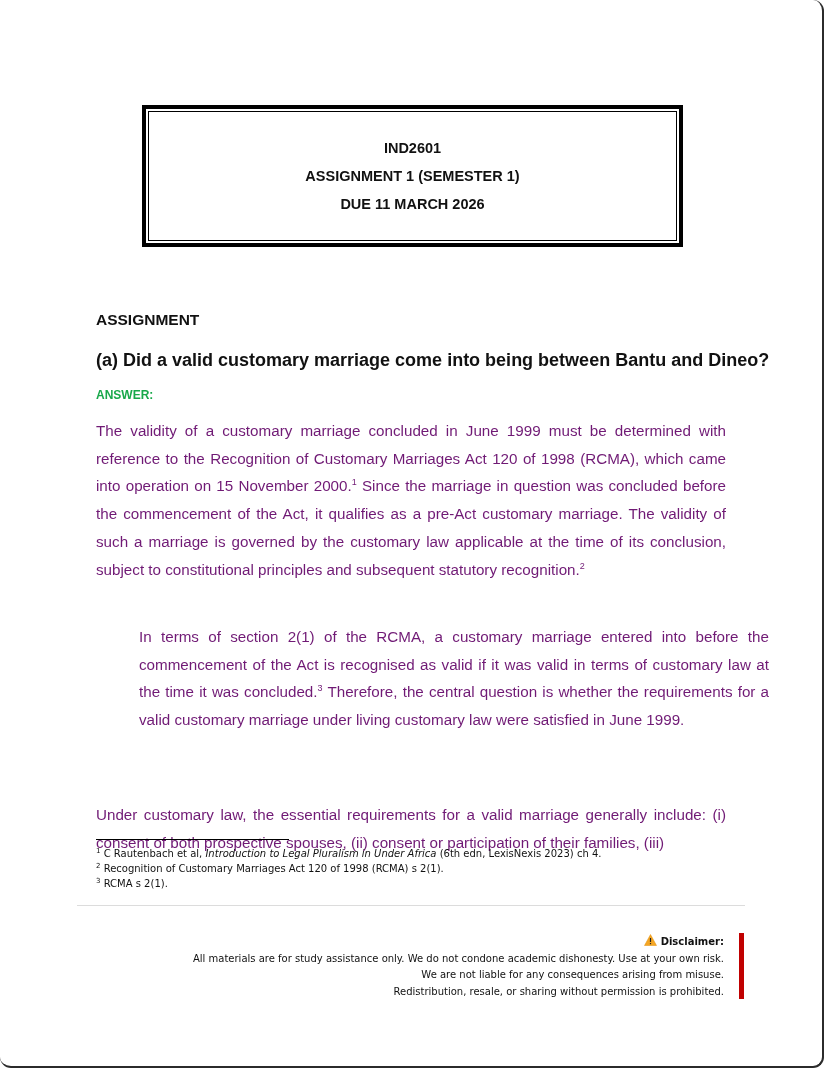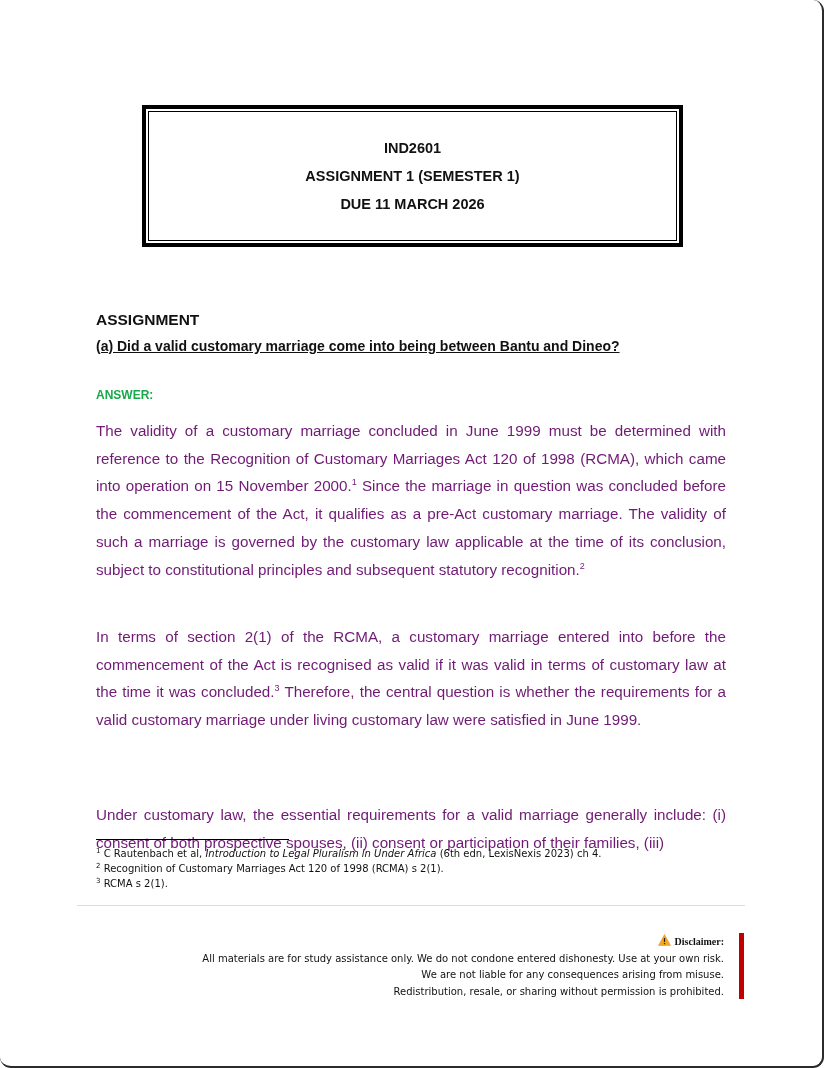--- a/index.html
+++ b/index.html
@@ -29,48 +29,48 @@
     border: 1.5px solid #000;
     display: flex; flex-direction: column; align-items: center; justify-content: center;
   }
   .title-line {
     font-weight: bold; font-size: 14.5px; line-height: 28px; text-align: center;
   }
   .heading {
     position: absolute; left: 96px; font-weight: bold;
   }
   .h-questions { top: 311px; font-size: 15.5px; }
-  .h-question-a { top: 338px; font-size: 14px; text-decoration: underline; }
+  .h-question-a { top: 350px; font-size: 18px; }
   .h-answer { top: 388px; font-size: 12px; color: #18a84a; }
   .body-text {
     position: absolute; left: 96px; width: 630px;
     font-size: 15.2px; line-height: 27.7px; text-align: justify;
     color: #701a75;
   }
   .p1 { top: 417px; }
-  .p2 { top: 623px; }
+  .p2 { top: 623px; margin-left: 43px; }
   .p3 { top: 775px; margin-top: 26px; }
   sup { font-size: 9px; line-height: 0; vertical-align: 6px; }
   .fn-rule {
     position: absolute; left: 96px; top: 839px; width: 193px; height: 1px; background: #000;
   }
   .footnotes {
     position: absolute; left: 96px; top: 846px;
     font-family: "DejaVu Sans", sans-serif; font-size: 10px; line-height: 15px; color: #111;
   }
   .footnotes sup { font-size: 7px; vertical-align: 4px; }
   .fn-sep {
     position: absolute; left: 77px; top: 905px; width: 668px; height: 1px; background: #dcdcdc;
   }
   .disclaimer {
     position: absolute; right: 98px; top: 934px;
     text-align: right;
     font-family: "DejaVu Sans", sans-serif; font-size: 10px; line-height: 16.5px; color: #111;
   }
-  .disclaimer .dl-title { font-weight: bold; font-family: Liberation Serif, serif; }
+  .disclaimer .dl-title { font-weight: bold; }
   .warn-icon { display: inline-block; width: 13px; height: 12px; vertical-align: -1px; margin-right: 4px; }
   .red-bar {
     position: absolute; left: 739px; top: 933px; width: 5px; height: 66px; background: #c00000;
   }
 </style>
 </head>
 <body>
 
 <div class="page">
 
@@ -103,20 +103,20 @@
   <div class="fn-sep"></div>
 
   <div class="disclaimer">
     <div class="dl-title">
       <svg class="warn-icon" viewBox="0 0 26 24">
         <path d="M13 1 L25 23 L1 23 Z" fill="#f5a623" stroke="#e08e0b" stroke-width="1"></path>
         <rect x="11.8" y="8" width="2.4" height="8" fill="#222"></rect>
         <rect x="11.8" y="18" width="2.4" height="2.4" fill="#222"></rect>
       </svg><span>Disclaimer:</span>
     </div>
-    <div>All materials are for study assistance only. We do not condone entered dishonesty. Use at your own risk.</div>
+    <div>All materials are for study assistance only. We do not condone academic dishonesty. Use at your own risk.</div>
     <div>We are not liable for any consequences arising from misuse.</div>
     <div>Redistribution, resale, or sharing without permission is prohibited.</div>
   </div>
 
   <div class="red-bar"></div>
 
 </div>
 
 </body></html>

